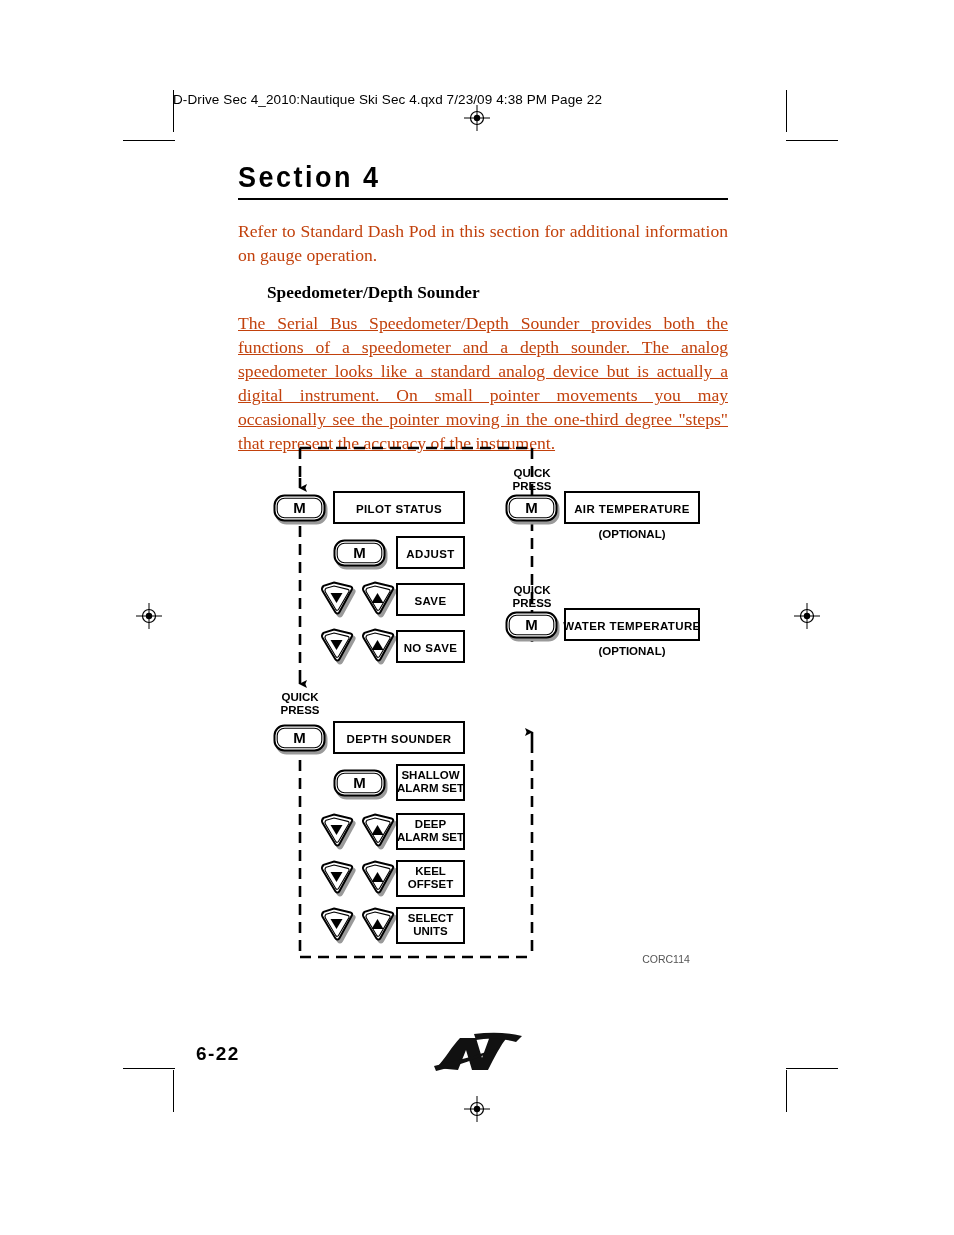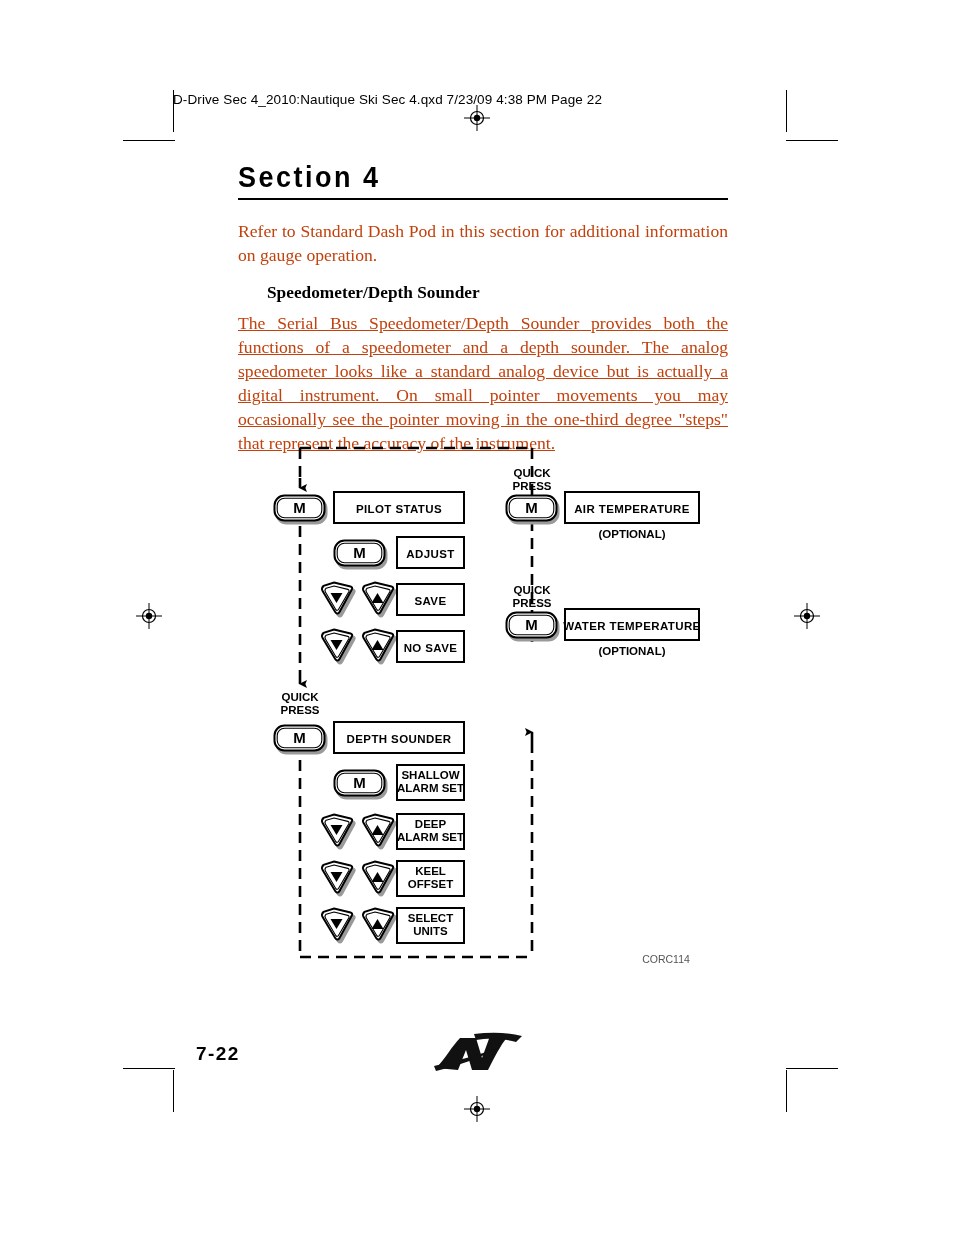--- a/index.html
+++ b/index.html
@@ -340,19 +340,19 @@
       <rect x="303" y="167" width="134" height="31" fill="#fff" stroke="#000" stroke-width="2"></rect>
       <text x="370" y="187.5" text-anchor="middle" font-family="Liberation Sans, sans-serif" font-size="11.5" font-weight="bold" letter-spacing="0.4">WATER TEMPERATURE</text>
     </g>
     <text x="370" y="213" text-anchor="middle" font-family="Liberation Sans, sans-serif" font-size="11.5" font-weight="bold">(OPTIONAL)</text>
   </g>
 
   <text x="404" y="521" text-anchor="middle" font-family="Liberation Sans, sans-serif" font-size="10.5" fill="#555">CORC114</text>
 </svg>
 </div>
 
-<div class="folio">7-22</div>
+<div class="folio">6-22</div>
 <svg class="logo" viewBox="0 0 110 48">
   <path d="M6 40 C 16 30, 22 18, 30 10 L 46 10 L 52 30 L 60 8 L 78 8
            C 70 18, 64 30, 58 42 L 42 42 L 36 22 L 28 42 Z" fill="#111111"></path>
   <path d="M4 38 C 20 34, 40 30, 62 22 L 70 20 C 50 30, 26 38, 6 43 Z" fill="#111111"></path>
   <path d="M44 6 C 60 4, 76 4, 92 8 L 86 14 C 72 10, 58 10, 46 12 Z" fill="#111111"></path>
 </svg>
 
 </body></html>

